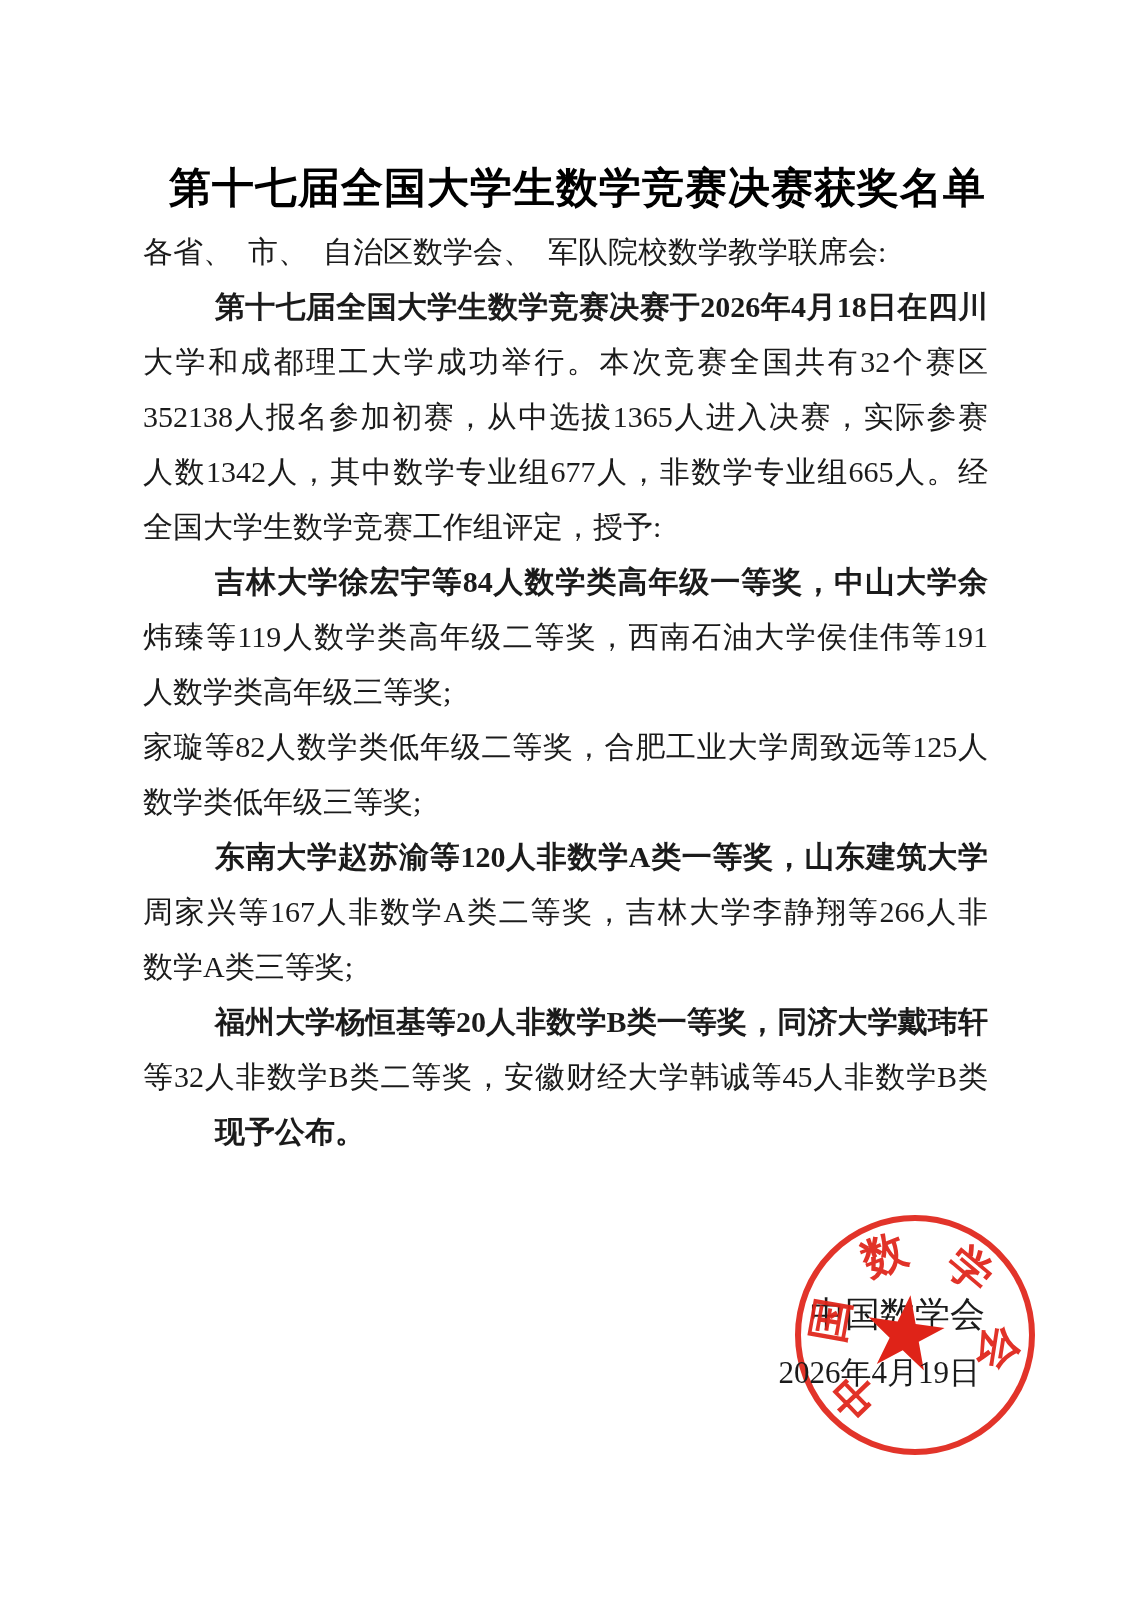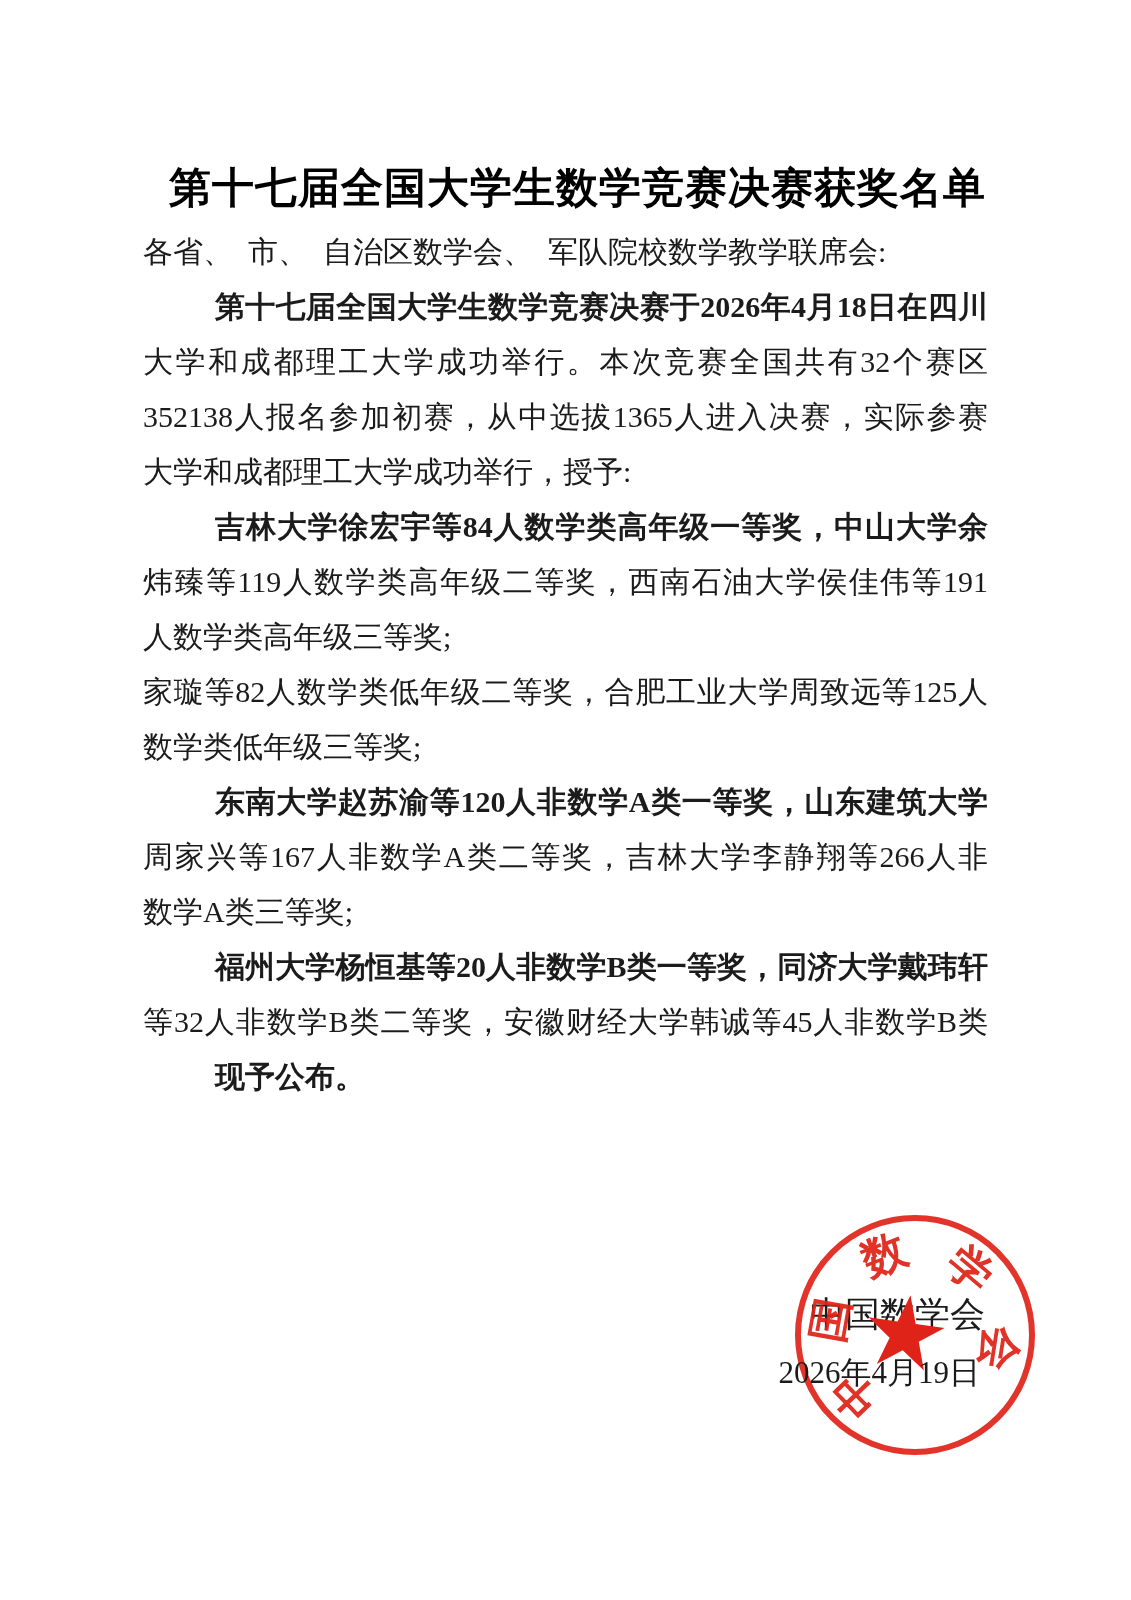--- a/index.html
+++ b/index.html
@@ -85,21 +85,22 @@
 
 <div class="page">
 
   <h1 class="doc-title">第十七届全国大学生数学竞赛决赛获奖名单</h1>
 
   <div class="doc-body">
       <div class="line">各省、 市、 自治区数学会、 军队院校数学教学联席会:</div>
       <div class="line just indent">第十七届全国大学生数学竞赛决赛于2026年4月18日在四川</div>
       <div class="line just">大学和成都理工大学成功举行。本次竞赛全国共有32个赛区</div>
       <div class="line just">352138人报名参加初赛，从中选拔1365人进入决赛，实际参赛</div>
-      <div class="line">大学和成都理工大学成功举行，授予:</div>
+      <div class="line just">人数1342人，其中数学专业组677人，非数学专业组665人。经</div>
+      <div class="line">全国大学生数学竞赛工作组评定，授予:</div>
       <div class="line just indent">吉林大学徐宏宇等84人数学类高年级一等奖，中山大学余</div>
       <div class="line just">炜臻等119人数学类高年级二等奖，西南石油大学侯佳伟等191</div>
       <div class="line">人数学类高年级三等奖;</div>
       <div class="line just">家璇等82人数学类低年级二等奖，合肥工业大学周致远等125人</div>
       <div class="line">数学类低年级三等奖;</div>
       <div class="line just indent">东南大学赵苏渝等120人非数学A类一等奖，山东建筑大学</div>
       <div class="line just">周家兴等167人非数学A类二等奖，吉林大学李静翔等266人非</div>
       <div class="line">数学A类三等奖;</div>
       <div class="line just indent">福州大学杨恒基等20人非数学B类一等奖，同济大学戴玮轩</div>
       <div class="line just">等32人非数学B类二等奖，安徽财经大学韩诚等45人非数学B类</div>

